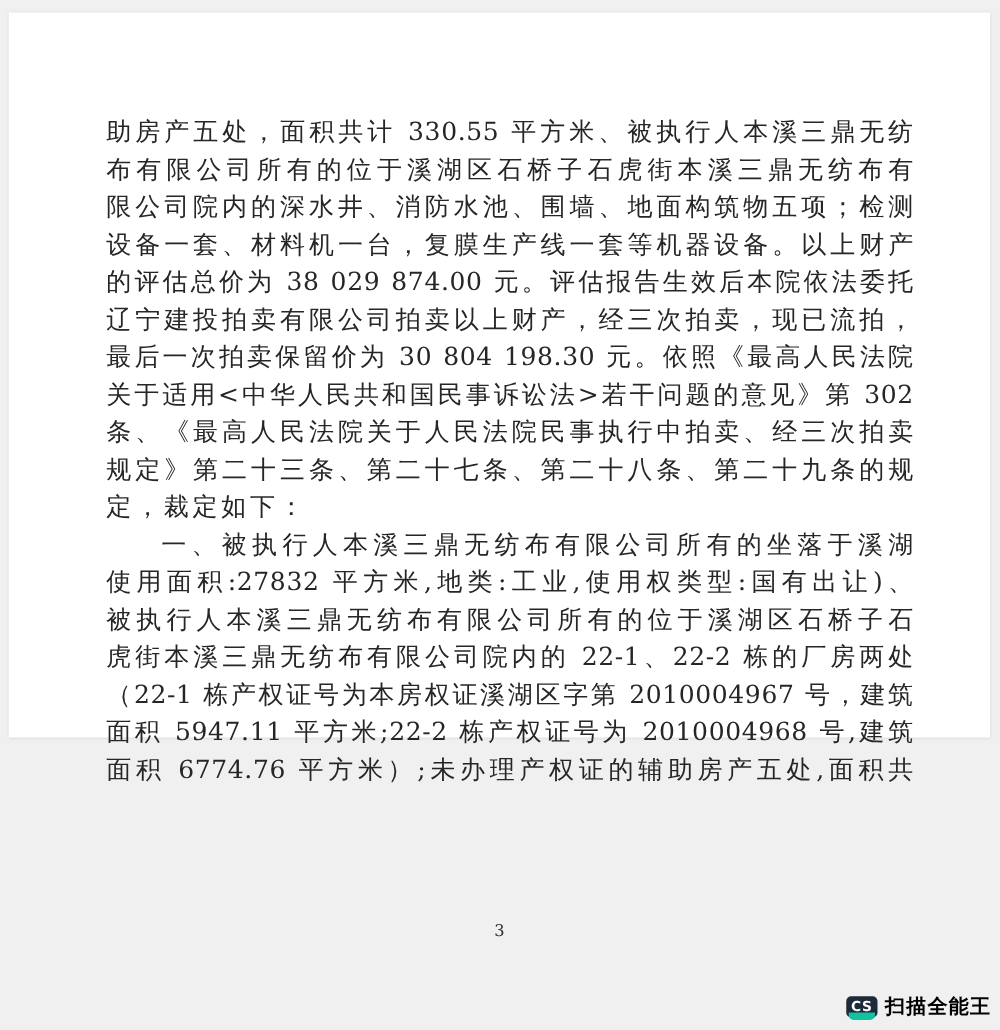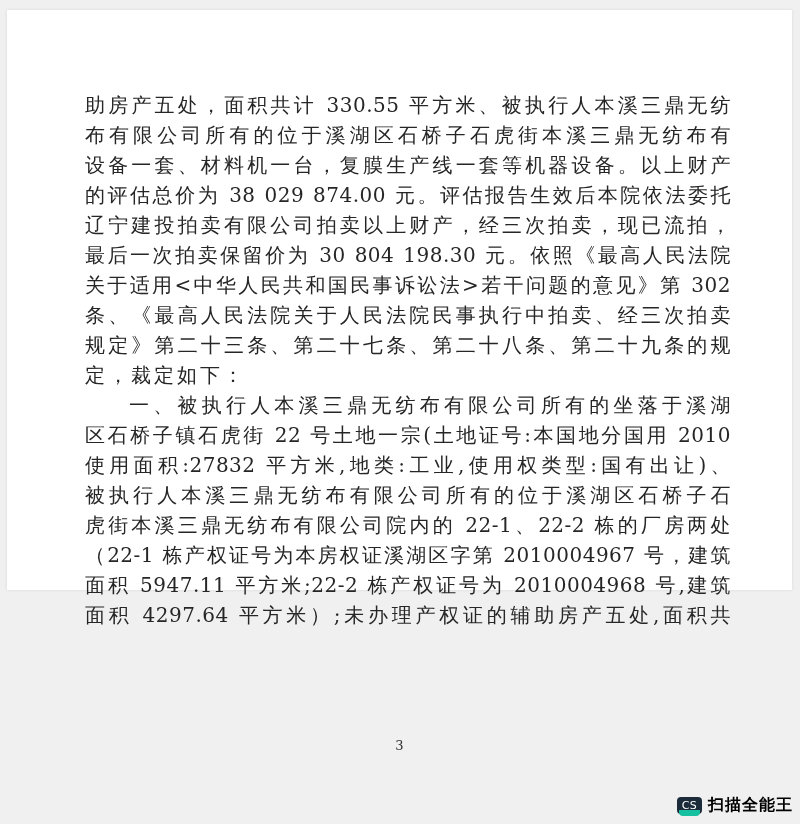--- a/index.html
+++ b/index.html
@@ -76,57 +76,57 @@
     content: "";
     position: absolute;
     left: 2px; right: 2px; bottom: -2px;
     height: 6px;
     border-radius: 0 0 4px 4px;
     z-index: -1;
     background: var(--wm-accent, #15c0a0);
   }
   .cs-badge .cs-letters {
     font-size: 11px;
-    font-weight: normal;
+    font-weight: bold;
     color: #ffffff;
     letter-spacing: 0.5px;
     line-height: 1;
   }
   .wm-label {
     font-size: 16px;
     font-weight: bold;
     letter-spacing: 1px;
     line-height: 1;
     white-space: nowrap;
   }
 </style>
 </head>
 <body>
 
 <div class="canvas">
   <div class="page">
     <div class="text-block">
       <div class="line">助房产五处，面积共计 330.55 平方米、被执行人本溪三鼎无纺</div>
       <div class="line">布有限公司所有的位于溪湖区石桥子石虎街本溪三鼎无纺布有</div>
+      <div class="line">限公司院内的深水井、消防水池、围墙、地面构筑物五项；检测</div>
       <div class="line">设备一套、材料机一台，复膜生产线一套等机器设备。以上财产</div>
       <div class="line">的评估总价为 38 029 874.00 元。评估报告生效后本院依法委托</div>
       <div class="line">辽宁建投拍卖有限公司拍卖以上财产，经三次拍卖，现已流拍，</div>
       <div class="line">最后一次拍卖保留价为 30 804 198.30 元。依照《最高人民法院</div>
       <div class="line">关于适用&lt;中华人民共和国民事诉讼法&gt;若干问题的意见》第 302</div>
       <div class="line">条、《最高人民法院关于人民法院民事执行中拍卖、经三次拍卖</div>
       <div class="line">规定》第二十三条、第二十七条、第二十八条、第二十九条的规</div>
       <div class="line no-justify">定，裁定如下：</div>
       <div class="line indent">一、被执行人本溪三鼎无纺布有限公司所有的坐落于溪湖</div>
-      <div class="line">区石桥子镇石虎街 22 号土地一宗(土地证号:本国地分国用 2010</div>
       <div class="line">使用面积:27832 平方米,地类:工业,使用权类型:国有出让)、</div>
       <div class="line">被执行人本溪三鼎无纺布有限公司所有的位于溪湖区石桥子石</div>
       <div class="line">虎街本溪三鼎无纺布有限公司院内的 22-1、22-2 栋的厂房两处</div>
       <div class="line">（22-1 栋产权证号为本房权证溪湖区字第 2010004967 号，建筑</div>
       <div class="line">面积 5947.11 平方米;22-2 栋产权证号为 2010004968 号,建筑</div>
-      <div class="line">面积 4297.64 平方米）;未办理产权证的辅助房产五处,面积共</div>
+      <div class="line">面积 6774.76 平方米）;未办理产权证的辅助房产五处,面积共</div>
     </div>
     <div class="page-number">3</div>
   </div>
 
   <div class="watermark">
     <span class="cs-badge" style="background: rgb(28, 43, 57); --wm-accent: #15c0a0;">
       <span class="cs-letters">CS</span>
     </span>
     <span class="wm-label" style="color: #000000;">扫描全能王</span>
   </div>

